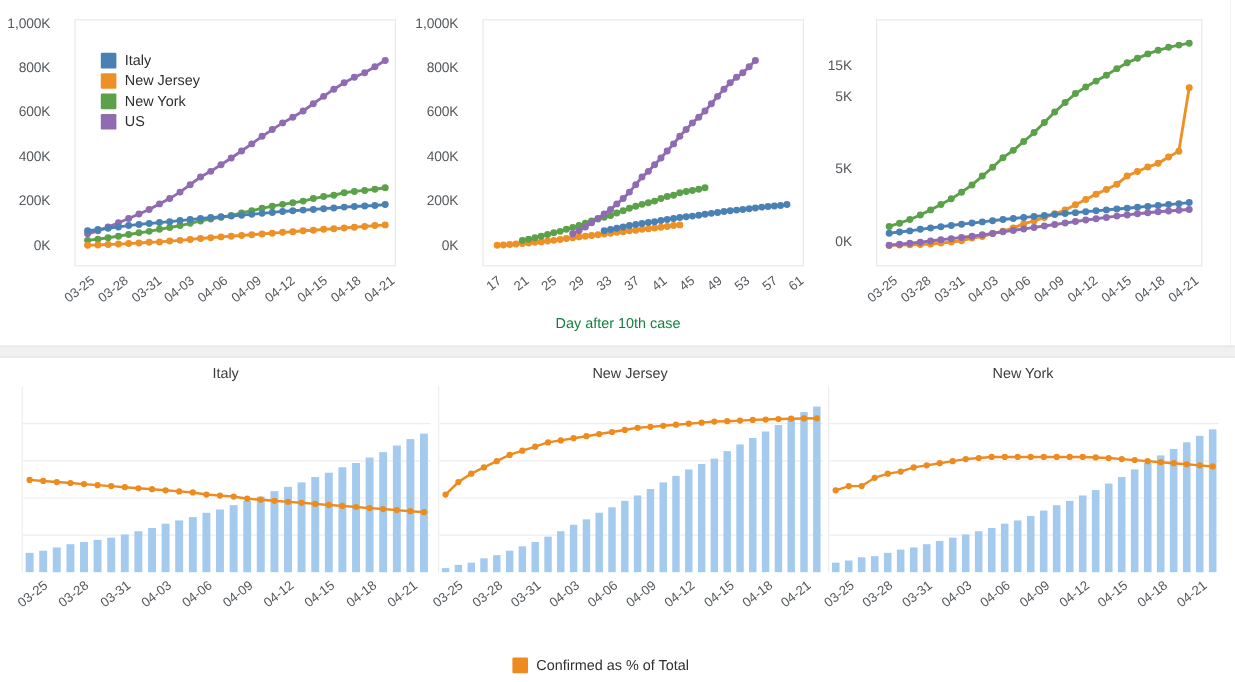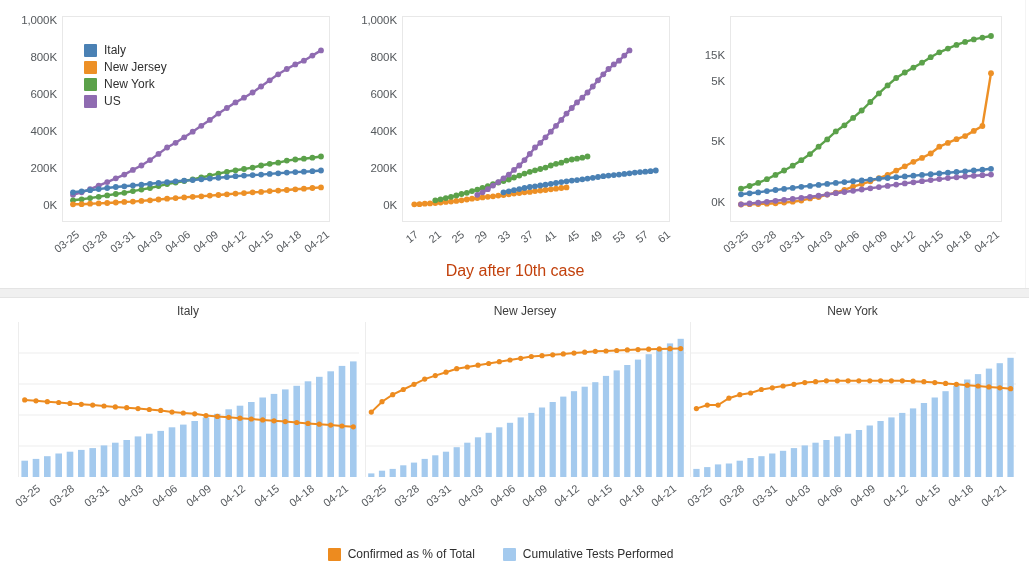--- a/index.html
+++ b/index.html
@@ -44,40 +44,40 @@
   }
   .ylabels {
     position: absolute;
     text-align: right;
     font-size: 11.5px;
     color: #55595d;
     letter-spacing: -0.1px;
   }
   .ylabels span {
     position: absolute;
-    right: 1px;
+    right: 16px;
     white-space: nowrap;
     transform: translateY(-50%);
   }
   .xlabels {
     position: absolute;
     font-size: 11px;
     color: #55595d;
   }
   .xlabels span {
     position: absolute;
     transform-origin: right top;
     transform: rotate(-38deg);
     white-space: nowrap;
     text-align: right;
   }
   .axis-title {
     position: absolute;
-    font-size: 16px;
-    color: #c2410c;
+    font-size: 12px;
+    color: #15803d;
     text-align: center;
     width: 100%;
   }
   .legend-box {
     position: absolute;
     font-size: 12px;
     color: #2f2f2f;
   }
   .legend-row {
     display: flex;
@@ -898,19 +898,15 @@
           <span style="left: 237.925px; width: 40px; top: 2px;">04-18</span>
           <span style="left: 270.587px; width: 40px; top: 2px;">04-21</span>
         </div>
     </div>
 
     <div class="bottom-legend">
       <div class="legend-row">
         <span class="legend-swatch" style="background:#ed8b1f"></span>
         <span>Confirmed as % of Total</span>
       </div>
-      <div class="legend-row">
-        <span class="legend-swatch" style="background:#a4caee"></span>
-        <span>Cumulative Tests Performed</span>
-      </div>
     </div>
   </div>
 </div>
 
 </body></html>

